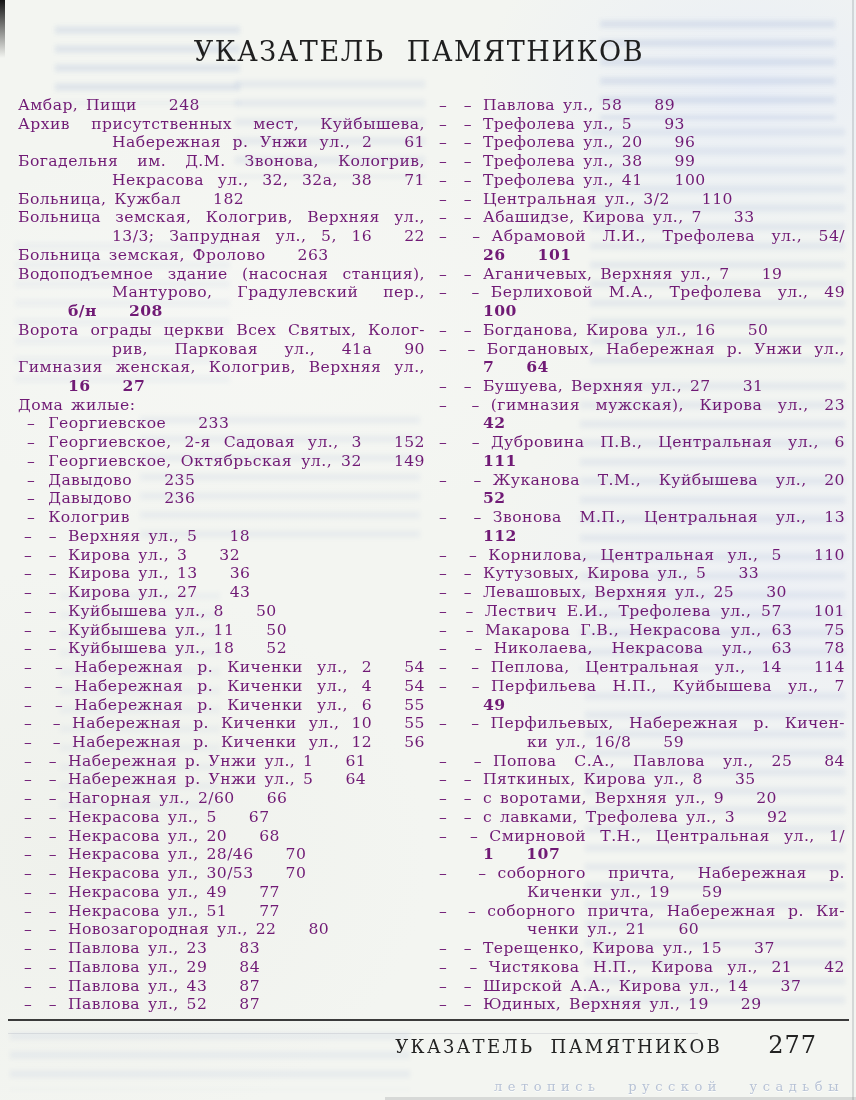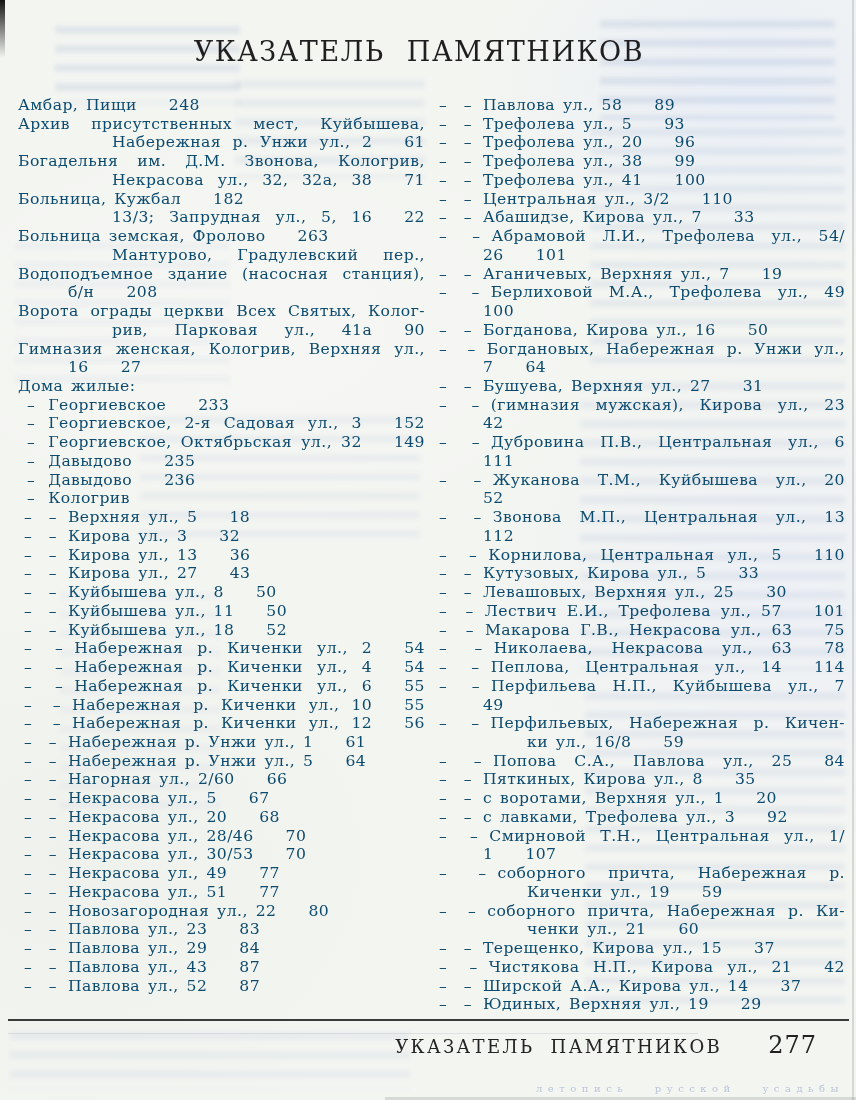--- a/index.html
+++ b/index.html
@@ -23,32 +23,32 @@
     font-size:27px;letter-spacing:1.6px;word-spacing:12px;
     color:#1f1f1f;white-space:nowrap;
   }
 
   
   .columns{
     position:absolute;top:96px;left:18px;width:827px;
     display:flex;gap:8px;
     font-size:15.6px;line-height:18.73px;
     letter-spacing:0.45px;word-spacing:2.4px;
-    color:#0c4a6e;
+    color:#701a75;
   }
   .col{flex:none;}
   .col-left{width:407px;}
   .col-right{width:412px;}
   .line{white-space:nowrap;}
   .line.j{
     white-space:normal;
     text-align:justify;
     text-align-last:justify;
   }
-  .line.c1{padding-left:50px;}
+  .line.c1{padding-left:50px;font-weight:bold;}
   .line.c2{padding-left:94px;}
   .dashes{display:inline-block;}
   .dashes.d1{margin-left:9px;margin-right:13px;}
   .dashes.d2{margin-left:6px;margin-right:11px;word-spacing:11px;}
   .line.j .dashes{display:inline;}
   .pgnum{margin-left:32px;}
 
   
   .footer{
     position:absolute;left:8px;top:1019px;width:841px;
@@ -58,21 +58,21 @@
   .footer-inner{
     display:flex;justify-content:flex-end;align-items:baseline;gap:46px;
     padding:10px 32px 0 0;
     font-size:18px;letter-spacing:2.4px;word-spacing:8px;color:#232323;
   }
   .footer-page{font-weight:normal;letter-spacing:1px;font-size:24px;}
 
   
   .watermark{
     position:absolute;right:12px;bottom:6px;
-    font-size:10px;letter-spacing:5.5px;word-spacing:18px;
+    font-size:13px;letter-spacing:5.5px;word-spacing:18px;
     color:#b7c2d5;text-shadow:0 1px 0 rgba(255,255,255,.8);
     white-space:nowrap;
   }
 
   
   .bleed{
     position:absolute;pointer-events:none;
     background:repeating-linear-gradient(180deg,
       rgba(122,147,199,.20) 0px, rgba(122,147,199,.20) 8px,
       rgba(122,147,199,0) 8px, rgba(122,147,199,0) 19px);
@@ -118,24 +118,25 @@
   <div class="title">УКАЗАТЕЛЬ ПАМЯТНИКОВ</div>
 
   <div class="columns">
     <div class="col col-left">
         <div class="line"><span class="etext">Амбар, Пищи</span><span class="pgnum">248</span></div>
         <div class="line j"><span class="etext">Архив присутственных мест, Куйбышева,</span></div>
         <div class="line c2 j"><span class="etext">Набережная р. Унжи ул., 2</span><span class="pgnum">61</span></div>
         <div class="line j"><span class="etext">Богадельня им. Д.М. Звонова, Кологрив,</span></div>
         <div class="line c2 j"><span class="etext">Некрасова ул., 32, 32а, 38</span><span class="pgnum">71</span></div>
         <div class="line"><span class="etext">Больница, Кужбал</span><span class="pgnum">182</span></div>
+        <div class="line j"><span class="etext">Больница земская, Кологрив, Верхняя ул.,</span></div>
         <div class="line c2 j"><span class="etext">13/3; Запрудная ул., 5, 16</span><span class="pgnum">22</span></div>
         <div class="line"><span class="etext">Больница земская, Фролово</span><span class="pgnum">263</span></div>
+        <div class="line j"><span class="etext">Водоподъемное здание (насосная станция),</span></div>
         <div class="line c2 j"><span class="etext">Мантурово, Градулевский пер.,</span></div>
-        <div class="line j"><span class="etext">Водоподъемное здание (насосная станция),</span></div>
         <div class="line c1"><span class="etext">б/н</span><span class="pgnum">208</span></div>
         <div class="line j"><span class="etext">Ворота ограды церкви Всех Святых, Колог-</span></div>
         <div class="line c2 j"><span class="etext">рив, Парковая ул., 41а</span><span class="pgnum">90</span></div>
         <div class="line j"><span class="etext">Гимназия женская, Кологрив, Верхняя ул.,</span></div>
         <div class="line c1"><span class="etext">16</span><span class="pgnum">27</span></div>
         <div class="line"><span class="etext">Дома жилые:</span></div>
         <div class="line"><span class="dashes d1">–</span><span class="etext">Георгиевское</span><span class="pgnum">233</span></div>
         <div class="line j"><span class="dashes d1">–</span><span class="etext">Георгиевское, 2-я Садовая ул., 3</span><span class="pgnum">152</span></div>
         <div class="line j"><span class="dashes d1">–</span><span class="etext">Георгиевское, Октябрьская ул., 32</span><span class="pgnum">149</span></div>
         <div class="line"><span class="dashes d1">–</span><span class="etext">Давыдово</span><span class="pgnum">235</span></div>
@@ -199,21 +200,21 @@
         <div class="line j"><span class="dashes d2">– –</span><span class="etext">Лествич Е.И., Трефолева ул., 57</span><span class="pgnum">101</span></div>
         <div class="line j"><span class="dashes d2">– –</span><span class="etext">Макарова Г.В., Некрасова ул., 63</span><span class="pgnum">75</span></div>
         <div class="line j"><span class="dashes d2">– –</span><span class="etext">Николаева, Некрасова ул., 63</span><span class="pgnum">78</span></div>
         <div class="line j"><span class="dashes d2">– –</span><span class="etext">Пеплова, Центральная ул., 14</span><span class="pgnum">114</span></div>
         <div class="line j"><span class="dashes d2">– –</span><span class="etext">Перфильева Н.П., Куйбышева ул., 7</span></div>
         <div class="line c1"><span class="etext">49</span></div>
         <div class="line j"><span class="dashes d2">– –</span><span class="etext">Перфильевых, Набережная р. Кичен-</span></div>
         <div class="line c2"><span class="etext">ки ул., 16/8</span><span class="pgnum">59</span></div>
         <div class="line j"><span class="dashes d2">– –</span><span class="etext">Попова С.А., Павлова ул., 25</span><span class="pgnum">84</span></div>
         <div class="line"><span class="dashes d2">– –</span><span class="etext">Пяткиных, Кирова ул., 8</span><span class="pgnum">35</span></div>
-        <div class="line"><span class="dashes d2">– –</span><span class="etext">с воротами, Верхняя ул., 1</span><span class="pgnum">20</span></div>
+        <div class="line"><span class="dashes d2">– –</span><span class="etext">с воротами, Верхняя ул., 9</span><span class="pgnum">20</span></div>
         <div class="line"><span class="dashes d2">– –</span><span class="etext">с лавками, Трефолева ул., 3</span><span class="pgnum">92</span></div>
         <div class="line j"><span class="dashes d2">– –</span><span class="etext">Смирновой Т.Н., Центральная ул., 1/</span></div>
         <div class="line c1"><span class="etext">1</span><span class="pgnum">107</span></div>
         <div class="line j"><span class="dashes d2">– –</span><span class="etext">соборного причта, Набережная р.</span></div>
         <div class="line c2"><span class="etext">Киченки ул., 19</span><span class="pgnum">59</span></div>
         <div class="line j"><span class="dashes d2">– –</span><span class="etext">соборного причта, Набережная р. Ки-</span></div>
         <div class="line c2"><span class="etext">ченки ул., 21</span><span class="pgnum">60</span></div>
         <div class="line"><span class="dashes d2">– –</span><span class="etext">Терещенко, Кирова ул., 15</span><span class="pgnum">37</span></div>
         <div class="line j"><span class="dashes d2">– –</span><span class="etext">Чистякова Н.П., Кирова ул., 21</span><span class="pgnum">42</span></div>
         <div class="line"><span class="dashes d2">– –</span><span class="etext">Ширской А.А., Кирова ул., 14</span><span class="pgnum">37</span></div>

